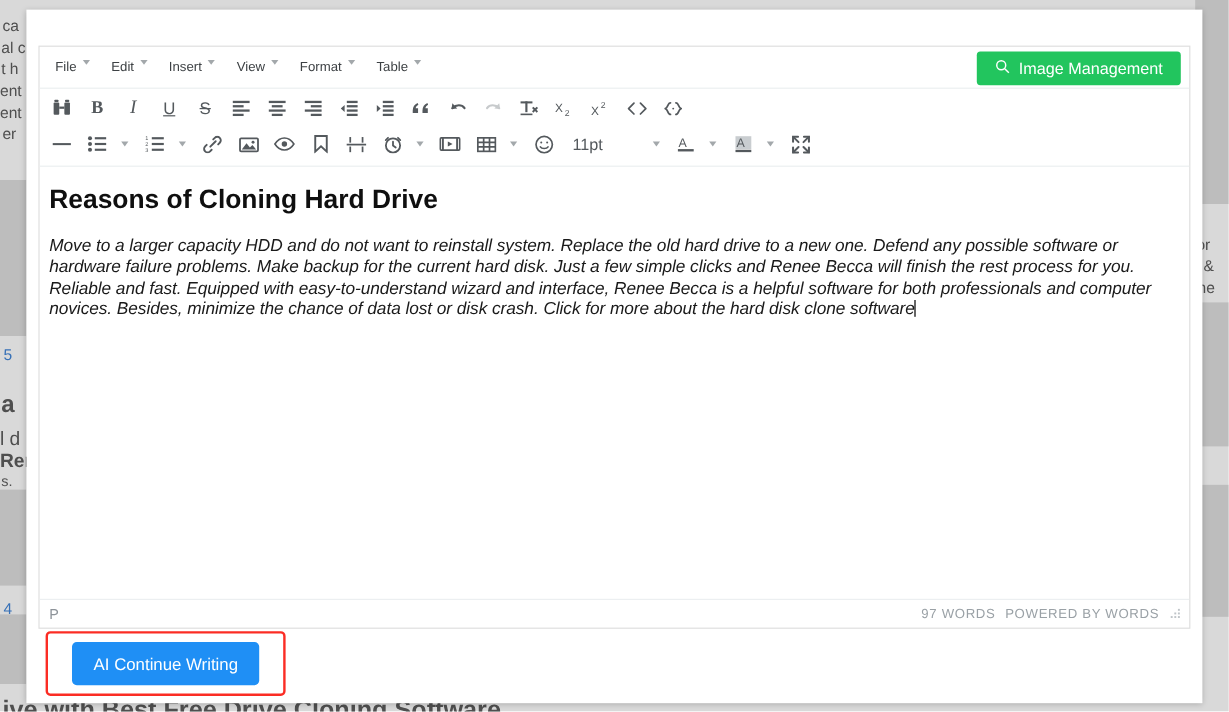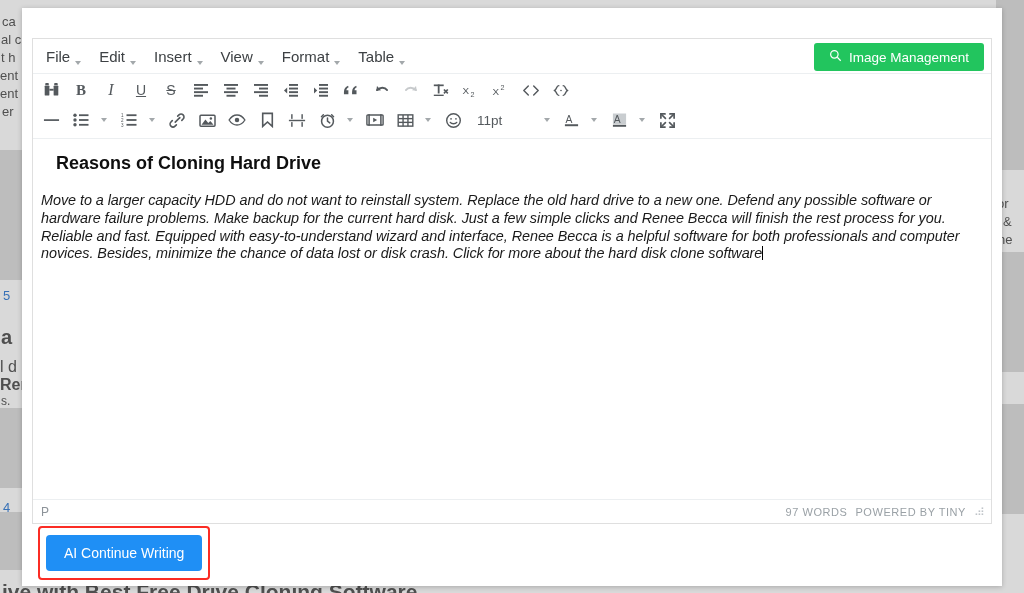--- a/index.html
+++ b/index.html
@@ -55,22 +55,22 @@
 
   
   .menubar {
     height: 35px;
     display: flex; align-items: center;
     padding: 0 4px;
     border-bottom: 1px solid #eceff1;
     position: relative;
   }
   .menu-item {
-    display: flex; align-items: flex-end; gap: 5px;
-    font-size: 15px; color: #3d4144;
+    display: flex; align-items: flex-start; gap: 5px;
+    font-size: 11px; color: #3d4144;
     padding: 3px 9px; border-radius: 2px;
     cursor: pointer; white-space: nowrap;
   }
   .caret {
     width: 0; height: 0;
     border-left: 3.5px solid transparent;
     border-right: 3.5px solid transparent;
     border-top: 4px solid #a3a8ab;
     display: inline-block;
   }
@@ -125,22 +125,22 @@
   
   .content {
     flex: 1 1 auto;
     padding: 14px 8px 0 8px;
     overflow: hidden;
     min-height: 0;
     cursor: text;
   }
   .doc-h2 {
     font-family: "Liberation Sans", sans-serif;
-    font-size: 18px; font-weight: bold; color: #0f0f0f;
-    margin: 0 0 18px 15px;
+    font-size: 22px; font-weight: bold; color: #0f0f0f;
+    margin: 0 0 18px 0;
   }
   .doc-p {
     font-size: 14.4px; line-height: 17.8px;
     color: #1a1a1a; margin: 0;
     letter-spacing: -0.05px;
     font-style: italic;
   }
   .caret-bar {
     display: inline-block;
     width: 1px; height: 14px;
@@ -169,21 +169,21 @@
 
   
   .footer {
     height: 62px; flex: none;
     display: flex; align-items: center;
     padding: 0 16px 4px 16px;
     position: relative;
   }
   .ai-wrap {
     position: relative;
-    padding: 9px 8px;
+    padding: 9px 22px;
   }
   .ai-highlight {
     position: absolute;
     left: 0; top: 0; right: 0; bottom: 0;
     border: 2px solid #fb2c24;
     border-radius: 4px;
     pointer-events: none;
   }
   .btn {
     font-family: "Liberation Sans", sans-serif;
@@ -548,21 +548,21 @@
 
     <div class="content">
       <h2 class="doc-h2">Reasons of Cloning Hard Drive</h2>
       <p class="doc-p"><span>Move to a larger capacity HDD and do not want to reinstall system. Replace the old hard drive to a new one. Defend any possible software or hardware failure problems. Make backup for the current hard disk. Just a few simple clicks and Renee Becca will finish the rest process for you. Reliable and fast. Equipped with easy-to-understand wizard and interface, Renee Becca is a helpful software for both professionals and computer novices. Besides, minimize the chance of data lost or disk crash. Click for more about the hard disk clone software</span><span class="caret-bar"></span></p>
     </div>
 
     <div class="statusbar">
       <span class="elpath">P</span>
       <div class="sb-right">
         <span>97 WORDS</span>
-        <span>POWERED BY TINY</span>
+        <span>POWERED BY WORDS</span>
         <span class="resize-handle">
           <svg width="11" height="11" viewBox="0 0 11 11" fill="#bfc4c8">
             <rect x="7.6" y="1.4" width="1.6" height="1.6"></rect>
             <rect x="7.6" y="4.4" width="1.6" height="1.6"></rect>
               <rect x="4.6" y="4.4" width="1.6" height="1.6"></rect>
             <rect x="7.6" y="7.4" width="1.6" height="1.6"></rect>
               <rect x="4.6" y="7.4" width="1.6" height="1.6"></rect>
               <rect x="1.6" y="7.4" width="1.6" height="1.6"></rect>
           </svg>
         </span>

